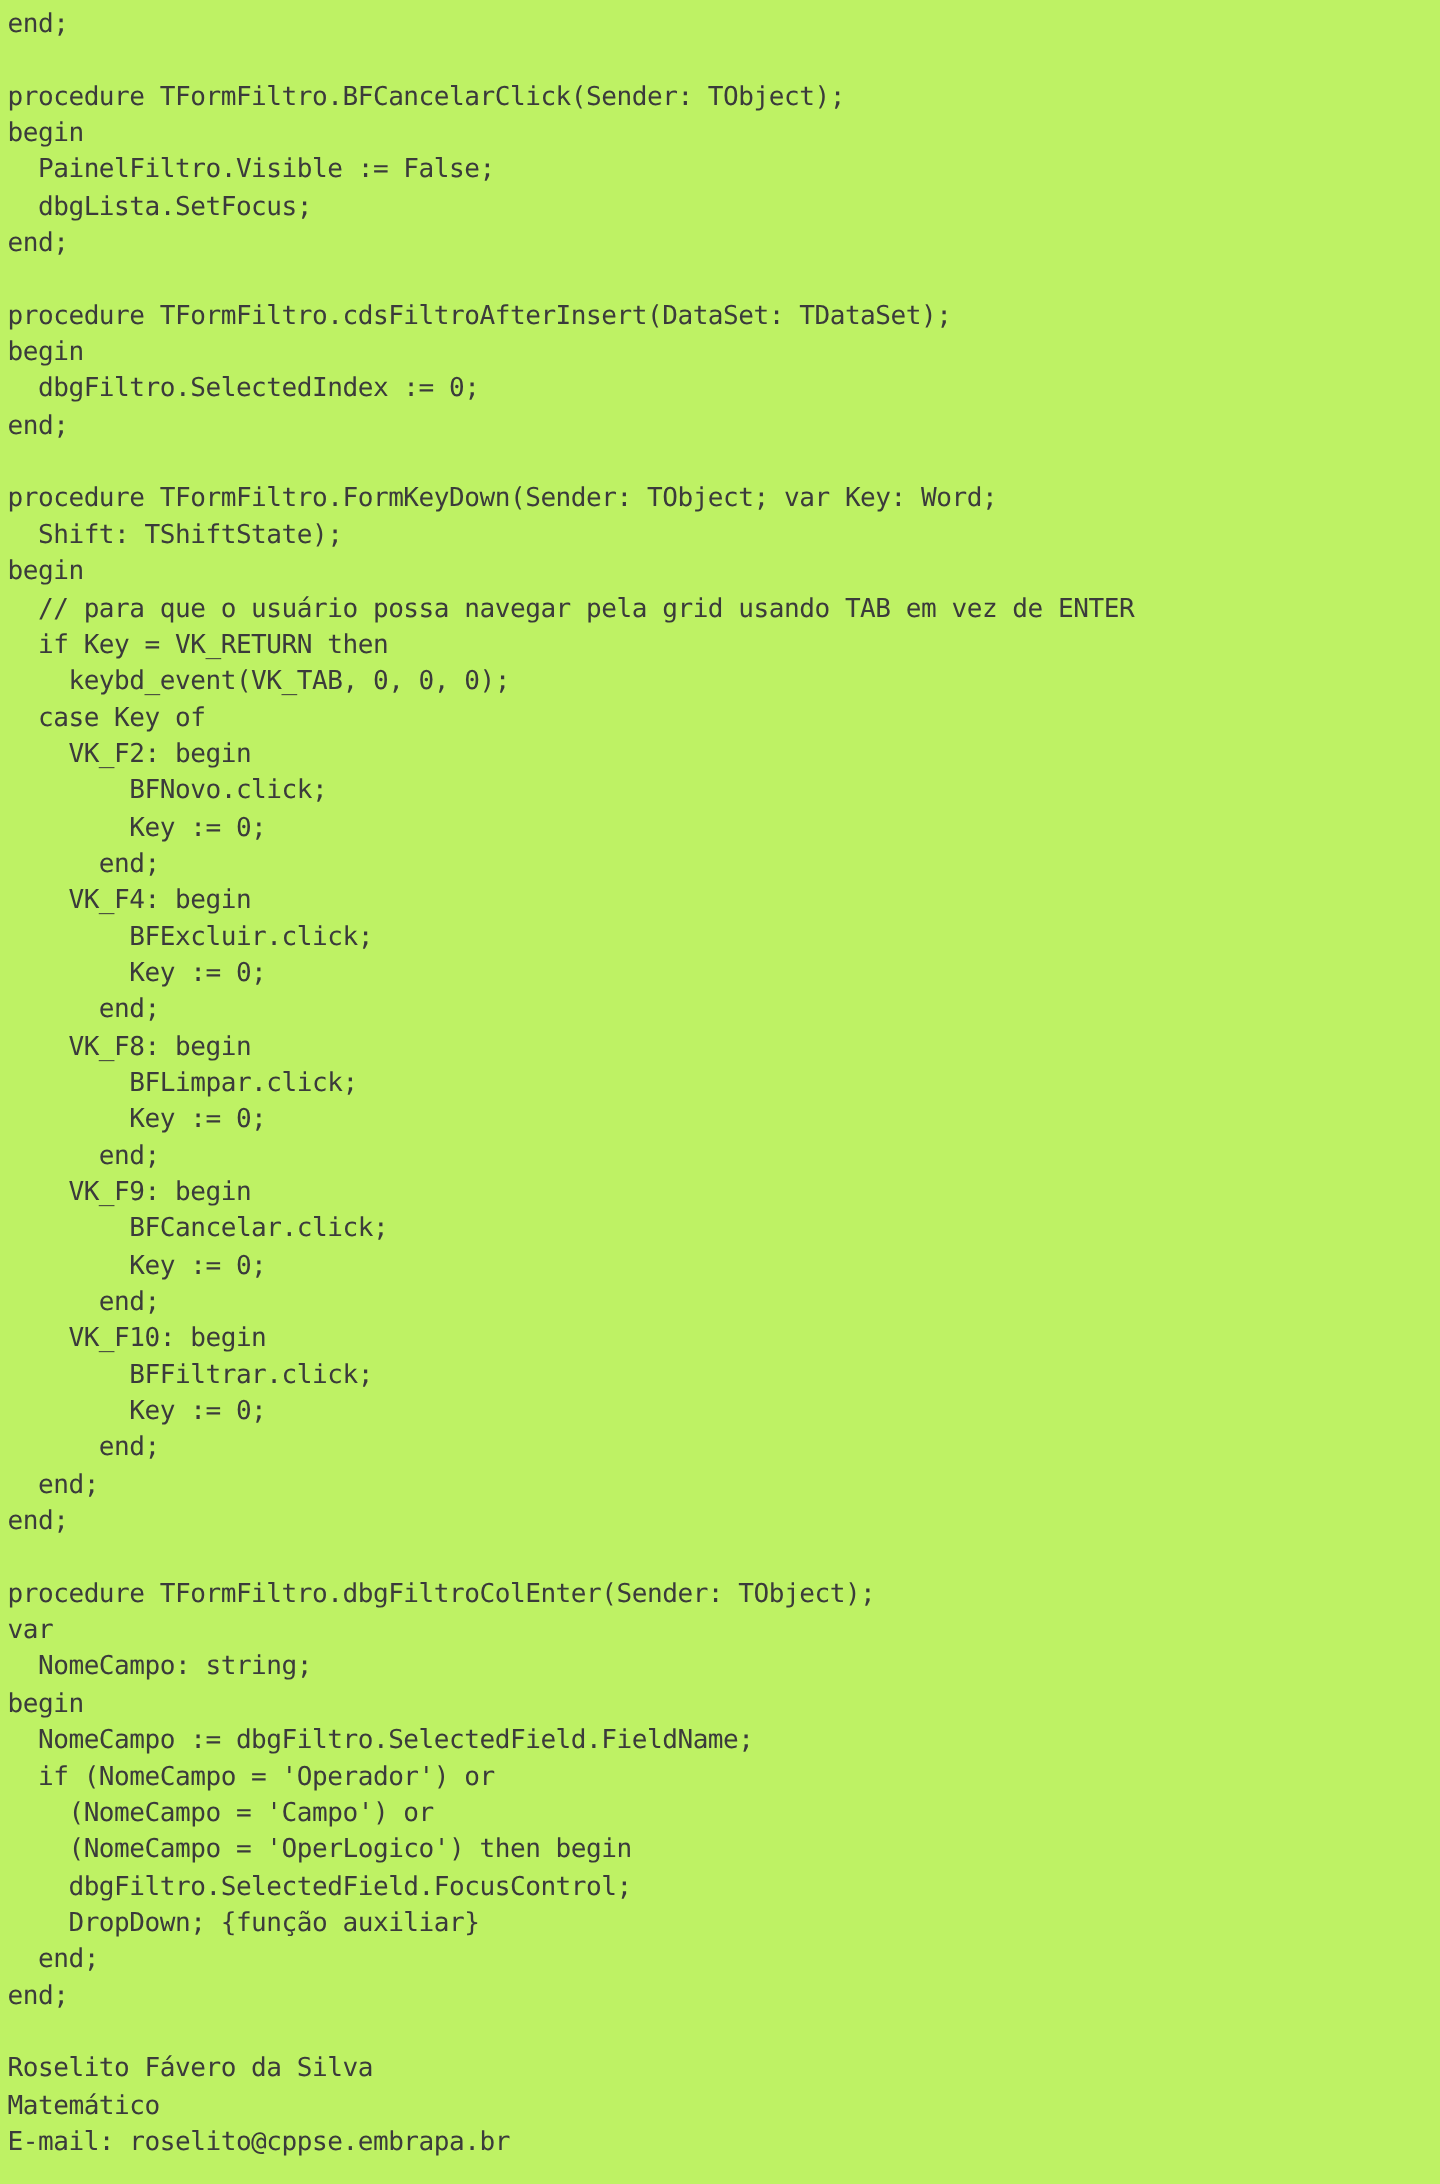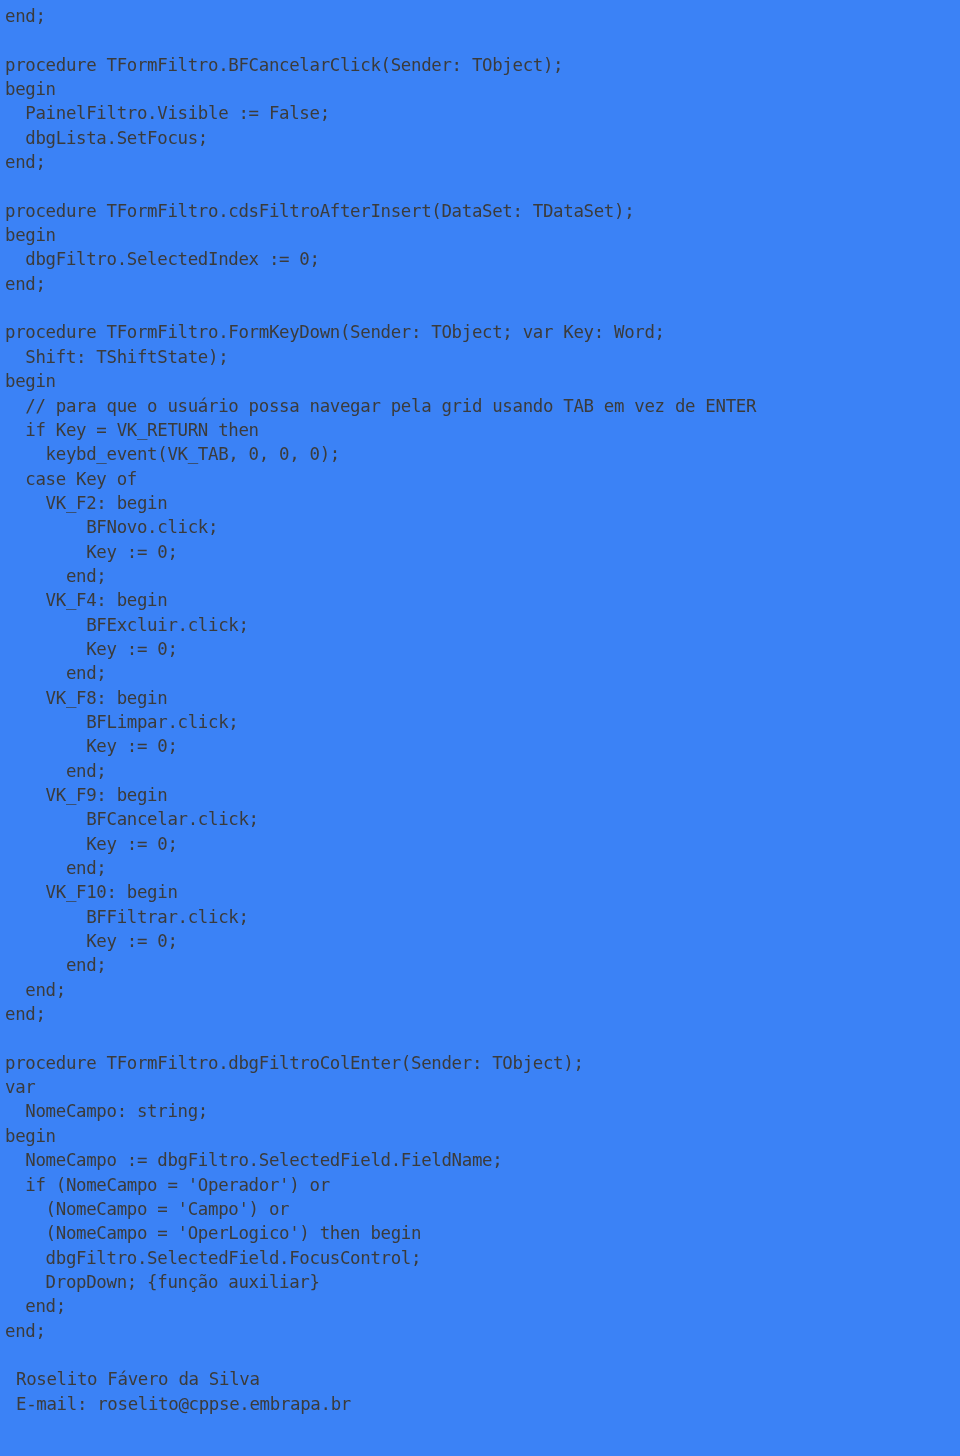--- a/index.html
+++ b/index.html
@@ -11,21 +11,21 @@
   body {
     width: 960px;
     height: 1456px;
     overflow: hidden;
     font-family: "DejaVu Sans Mono", "Liberation Mono", monospace;
   }
   #page {
     position: relative;
     width: 960px;
     height: 1456px;
-    background: #3b82f6;
+    background: #bef264;
     box-sizing: border-box;
     padding: 0px 0px 0px 5px;
   }
   #code-listing {
     margin: 0;
     padding: 0;
     font-family: "DejaVu Sans Mono", "Liberation Mono", monospace;
     font-size: 17.4px;
     line-height: 24.35px;
     color: #3b3b3b;
@@ -49,24 +49,23 @@
     font-size: 17.4px;
     line-height: 24.35px;
     color: #3b3b3b;
     white-space: pre;
     letter-spacing: -0.32px;
   }
   #footer-block .ln {
     display: block;
     height: 24.35px;
     white-space: pre;
-    margin-left: 11px;
   }
   .spacer-top { height: 4px; }
 </style>
 </head>
 <body>
 
 <div id="page">
   <div class="spacer-top"></div>
   <pre id="code-listing"><span class="ln">end;</span><span class="ln"></span><span class="ln">procedure TFormFiltro.BFCancelarClick(Sender: TObject);</span><span class="ln">begin</span><span class="ln">  PainelFiltro.Visible := False;</span><span class="ln">  dbgLista.SetFocus;</span><span class="ln">end;</span><span class="ln"></span><span class="ln">procedure TFormFiltro.cdsFiltroAfterInsert(DataSet: TDataSet);</span><span class="ln">begin</span><span class="ln">  dbgFiltro.SelectedIndex := 0;</span><span class="ln">end;</span><span class="ln"></span><span class="ln">procedure TFormFiltro.FormKeyDown(Sender: TObject; var Key: Word;</span><span class="ln">  Shift: TShiftState);</span><span class="ln">begin</span><span class="ln">  // para que o usuário possa navegar pela grid usando TAB em vez de ENTER</span><span class="ln">  if Key = VK_RETURN then</span><span class="ln">    keybd_event(VK_TAB, 0, 0, 0);</span><span class="ln">  case Key of</span><span class="ln">    VK_F2: begin</span><span class="ln">        BFNovo.click;</span><span class="ln">        Key := 0;</span><span class="ln">      end;</span><span class="ln">    VK_F4: begin</span><span class="ln">        BFExcluir.click;</span><span class="ln">        Key := 0;</span><span class="ln">      end;</span><span class="ln">    VK_F8: begin</span><span class="ln">        BFLimpar.click;</span><span class="ln">        Key := 0;</span><span class="ln">      end;</span><span class="ln">    VK_F9: begin</span><span class="ln">        BFCancelar.click;</span><span class="ln">        Key := 0;</span><span class="ln">      end;</span><span class="ln">    VK_F10: begin</span><span class="ln">        BFFiltrar.click;</span><span class="ln">        Key := 0;</span><span class="ln">      end;</span><span class="ln">  end;</span><span class="ln">end;</span><span class="ln"></span><span class="ln">procedure TFormFiltro.dbgFiltroColEnter(Sender: TObject);</span><span class="ln">var</span><span class="ln">  NomeCampo: string;</span><span class="ln">begin</span><span class="ln">  NomeCampo := dbgFiltro.SelectedField.FieldName;</span><span class="ln">  if (NomeCampo = 'Operador') or</span><span class="ln">    (NomeCampo = 'Campo') or</span><span class="ln">    (NomeCampo = 'OperLogico') then begin</span><span class="ln">    dbgFiltro.SelectedField.FocusControl;</span><span class="ln">    DropDown; {função auxiliar}</span><span class="ln">  end;</span><span class="ln">end;</span></pre>
-  <pre id="footer-block"><span class="ln"></span><span class="ln">Roselito Fávero da Silva</span><span class="ln">E-mail: roselito@cppse.embrapa.br</span></pre>
+  <pre id="footer-block"><span class="ln"></span><span class="ln">Roselito Fávero da Silva</span><span class="ln">Matemático</span><span class="ln">E-mail: roselito@cppse.embrapa.br</span></pre>
 </div>
 
 </body></html>

